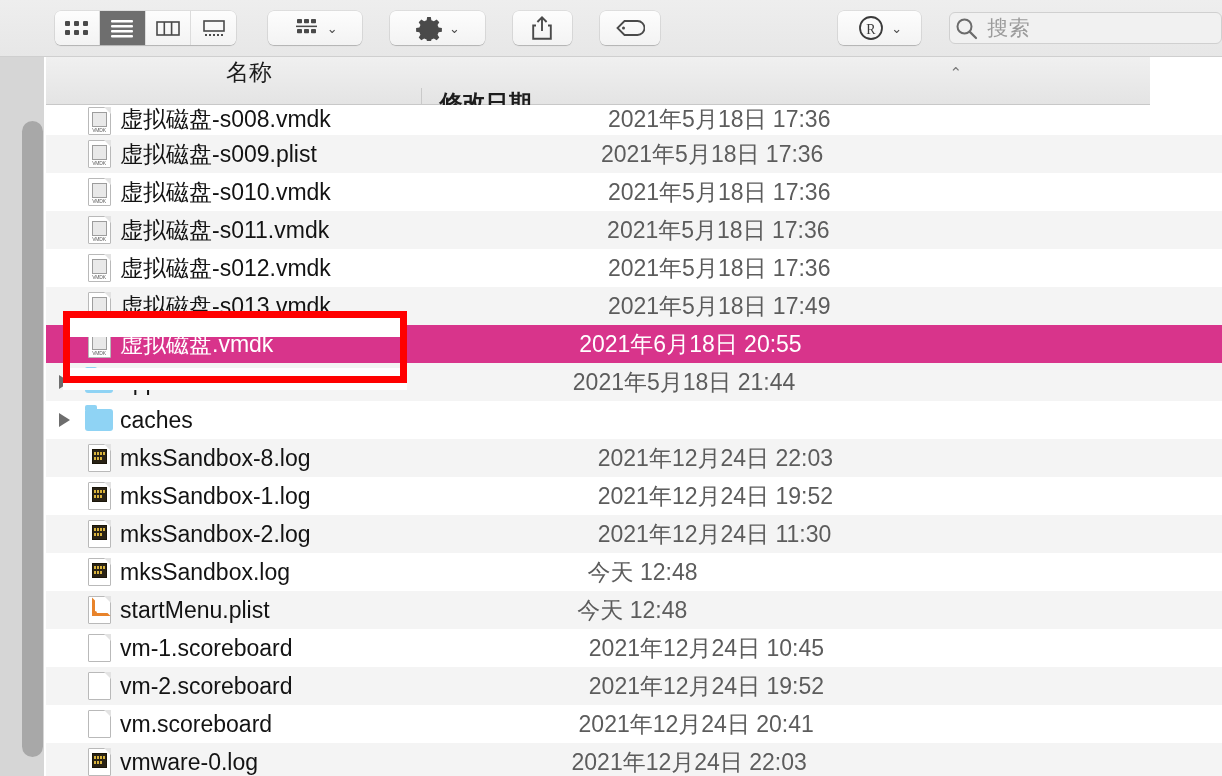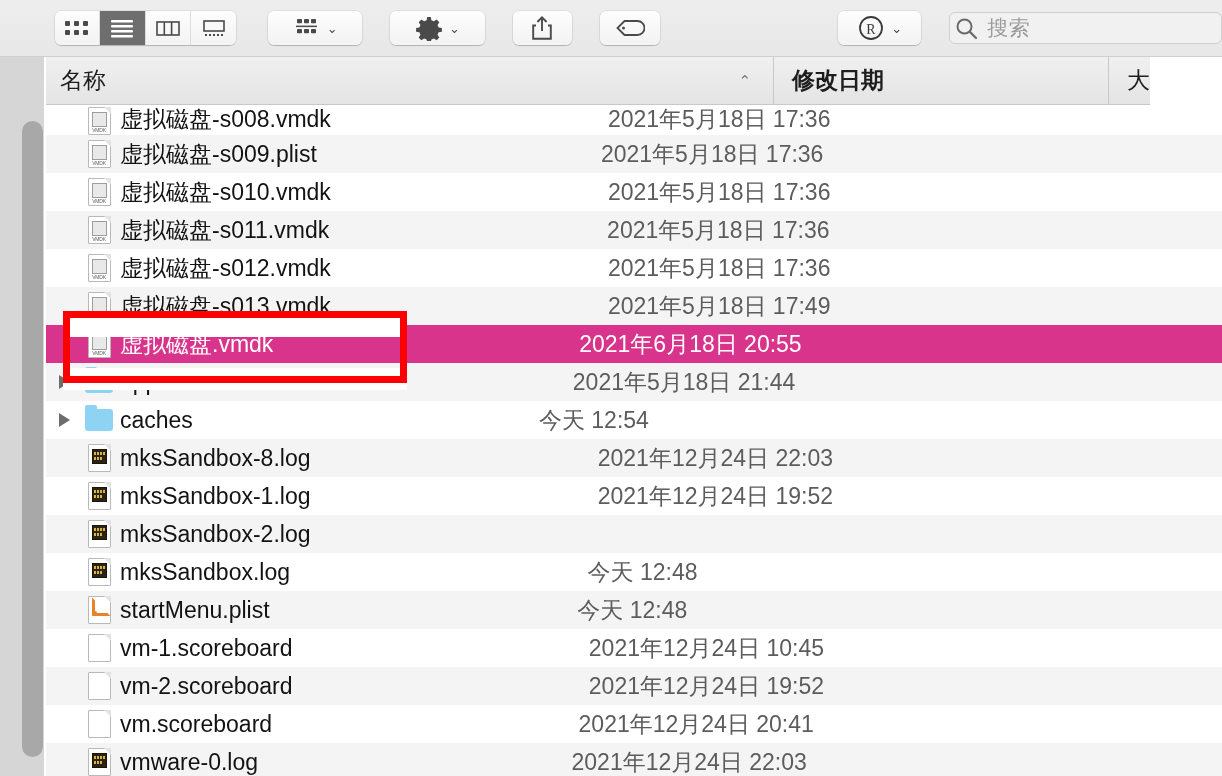--- a/index.html
+++ b/index.html
@@ -58,21 +58,21 @@
   .scroll-thumb {
     position: absolute; left: 22px; top: 64px; width: 21px; height: 636px;
     background: #a8a8a8; border-radius: 11px;
   }
 
   
   .hdr {
     position: absolute; left: 46px; top: 57px; width: 1104px; height: 48px;
     background: linear-gradient(to bottom,#f0f0f0,#e4e4e4);
     border-bottom: 1px solid #c8c8c8;
-    display: flex; align-items: center;
+    display: flex; align-items: center; flex-direction: column;
   }
   .hdr-cell { height: 48px; display: flex; align-items: center; position: relative; }
   .hdr-name { width: 772px; padding-left: 14px; }
   .hdr-date { width: 355px; padding-left: 18px; border-left: 1px solid #c9c9c9; font-weight: bold; }
   .hdr-size { flex: 1; padding-left: 18px; border-left: 1px solid #c9c9c9; }
   .hdr-label { font-size: 23px; color: #1d1d1d; }
   .sort-arrow {
     position: absolute; right: 22px; top: 50%; transform: translateY(-50%);
     font-size: 15px; color: #777;
   }
@@ -402,21 +402,20 @@
         <div class="size-cell"></div>
       </div>
       <div class="row">
         <div class="disclosure">
           <div class="tri"></div>
         </div>
         <div class="icon-wrap">
           <div class="folder"></div>
         </div>
         <div class="name-cell">caches</div>
-        <div class="date-cell">今天 12:54</div>
         <div class="size-cell"></div>
       </div>
       <div class="row alt">
         <div class="disclosure"></div>
         <div class="icon-wrap">
           <div class="doc log">
             <div class="inner"></div>
           </div>
         </div>
         <div class="name-cell">mksSandbox-8.log</div>
@@ -435,20 +434,21 @@
         <div class="size-cell"></div>
       </div>
       <div class="row alt">
         <div class="disclosure"></div>
         <div class="icon-wrap">
           <div class="doc log">
             <div class="inner"></div>
           </div>
         </div>
         <div class="name-cell">mksSandbox-2.log</div>
+        <div class="date-cell">2021年12月24日 11:30</div>
         <div class="size-cell"></div>
       </div>
       <div class="row">
         <div class="disclosure"></div>
         <div class="icon-wrap">
           <div class="doc log">
             <div class="inner"></div>
           </div>
         </div>
         <div class="name-cell">mksSandbox.log</div>

